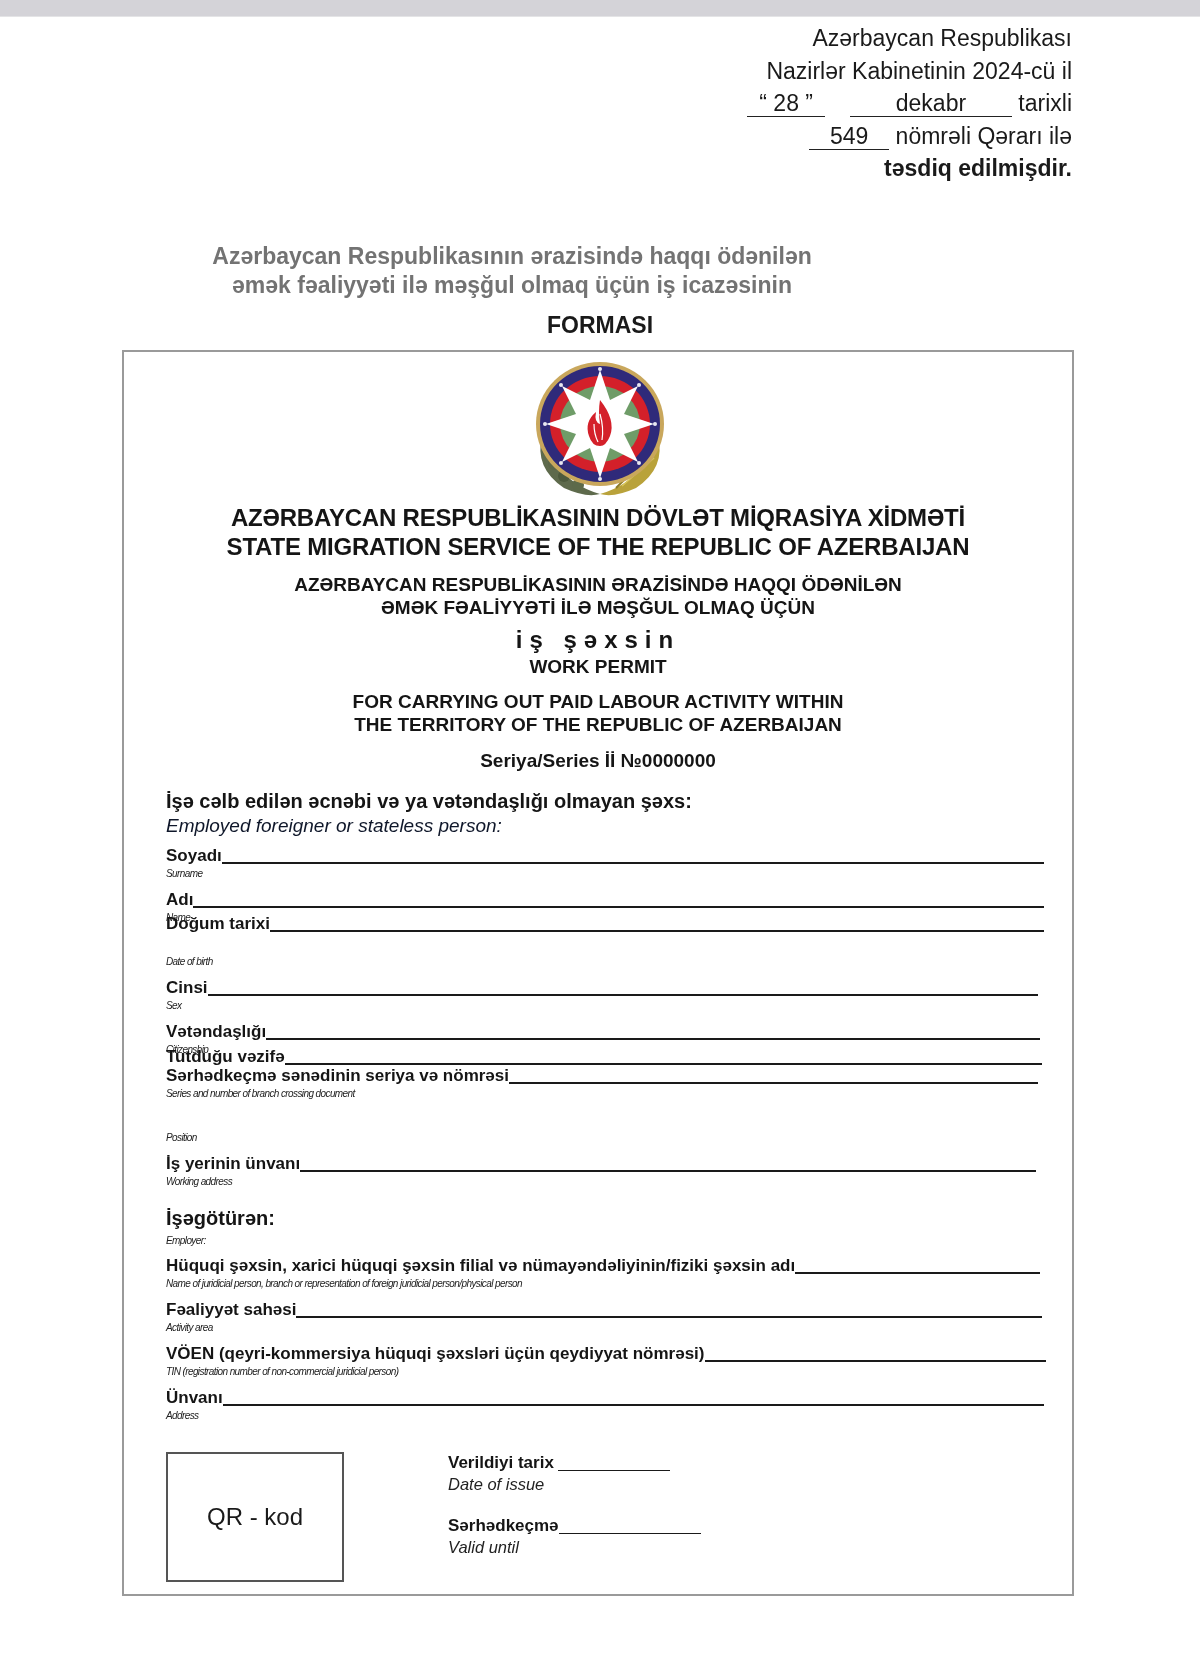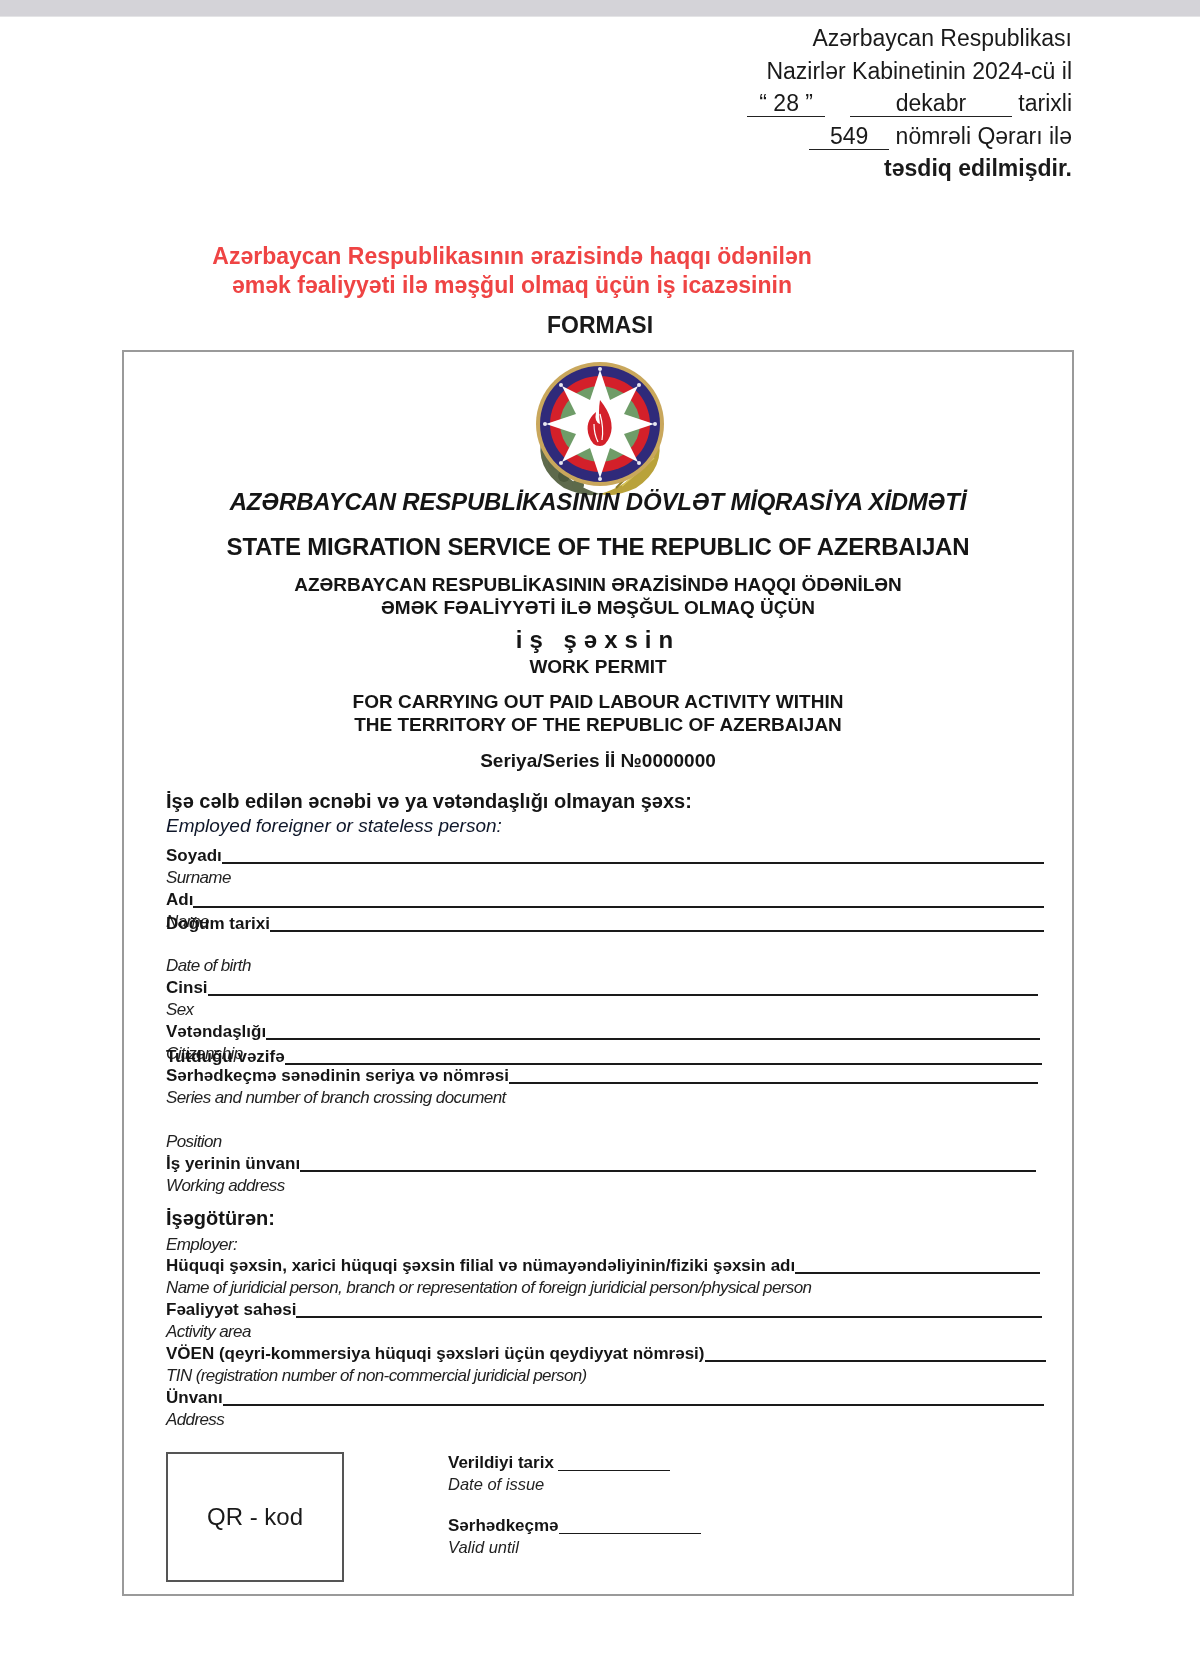--- a/index.html
+++ b/index.html
@@ -6,36 +6,36 @@
   body {
     width:1200px; height:1664px; position:relative; overflow:hidden;
     background:#ffffff; color:#111;
     font-family:"Liberation Sans", sans-serif;
   }
   .topbar { position:absolute; left:0; top:0; width:1200px; height:16px; background:#d4d3d8; border-bottom:1px solid #e4e4e6; }
   .approval { position:absolute; right:128px; top:22px; text-align:right; font-size:23px; line-height:32.5px; color:#1a1a1a; }
   .approval .line { display:block; white-space:nowrap; }
   .approval .ul { display:inline-block; border-bottom:1.5px solid #222; text-align:center; line-height:26px; }
   .approval .bold { font-weight:bold; }
-  .doc-title { position:absolute; left:0; width:1024px; top:242px; text-align:center; font-size:23px; font-weight:bold; line-height:29px; color:#ef4444; }
+  .doc-title { position:absolute; left:0; width:1024px; top:242px; text-align:center; font-size:23px; font-weight:bold; line-height:29px; color:#737373; }
   .formasi { position:absolute; left:0; width:1200px; top:312px; text-align:center; font-size:23px; font-weight:bold; color:#1a1a1a; }
   .form-box { position:absolute; left:122px; top:350px; width:952px; height:1246px; border:2px solid #9a9a9a; box-sizing:border-box; }
   .emblem { position:absolute; left:524px; top:358px; width:152px; height:140px; }
   .center-line { position:absolute; left:122px; width:952px; text-align:center; color:#151515; white-space:nowrap; }
   .t-big { font-size:24px; font-weight:bold; letter-spacing:-0.2px; }
   .t-mid { font-size:19px; font-weight:bold; }
   .t-spaced { font-size:24px; font-weight:bold; letter-spacing:7px; }
   .t-wp { font-size:19px; font-weight:bold; }
   .t-series { font-size:19px; font-weight:bold; }
   .section-h { position:absolute; left:166px; font-size:20px; font-weight:bold; color:#151515; white-space:nowrap; }
   .section-sub { position:absolute; left:166px; font-size:19px; font-style:italic; color:#0f172a; white-space:nowrap; }
   .field { position:absolute; left:166px; display:flex; align-items:flex-end; height:22px; }
   .field .lbl { font-size:17px; font-weight:bold; color:#151515; white-space:nowrap; line-height:20px; }
   .field .line { flex:1; border-bottom:2px solid #1a1a1a; margin-bottom:2px; height:1px; }
-  .field-sub { position:absolute; left:166px; font-size:17px; font-style:italic; color:#222; white-space:nowrap; letter-spacing:-0.6px; }
+  .field-sub { position:absolute; left:166px; font-size:10px; font-style:italic; color:#222; white-space:nowrap; letter-spacing:-0.6px; }
   .qr-box { position:absolute; left:166px; top:1452px; width:178px; height:130px; border:2px solid #555; box-sizing:border-box; display:flex; align-items:center; justify-content:center; font-size:24px; color:#1a1a1a; }
   .issue { position:absolute; display:flex; align-items:flex-end; }
   .issue .lbl { font-size:17px; font-weight:bold; color:#151515; white-space:nowrap; line-height:20px; }
   .issue .line { border-bottom:1.5px solid #1a1a1a; margin-bottom:2px; height:1px; }
   .issue-sub { position:absolute; font-size:16.5px; font-style:italic; color:#222; white-space:nowrap; }
 </style>
 </head>
 <body>
 
 <div class="topbar"></div>
@@ -93,21 +93,21 @@
     </g>
 
     <polygon fill="#ffffff" points="76,12 86,42 114,28 100,56 130,66 100,76 114,104 86,90 76,120 66,90 38,104 52,76 22,66 52,56 38,28 66,42"></polygon>
 
     <path d="M76 42 Q92 62 86 78 Q82 88 76 88 Q68 88 65 78 Q60 64 72 54 Q70 64 76 66 Q74 54 76 42 Z" fill="#d4202a"></path>
     <path d="M76 56 Q80 70 78 82" stroke="#ffffff" stroke-width="1.2" fill="none"></path>
     <path d="M70 66 Q70 76 74 84" stroke="#ffffff" stroke-width="1.2" fill="none"></path>
   </svg>
 </div>
 
-<div class="center-line t-big" style="top:488px;font-style:italic;">AZƏRBAYCAN RESPUBLİKASININ DÖVLƏT MİQRASİYA XİDMƏTİ</div>
+<div class="center-line t-big" style="top:504px;">AZƏRBAYCAN RESPUBLİKASININ DÖVLƏT MİQRASİYA XİDMƏTİ</div>
 <div class="center-line t-big" style="top:533px;">STATE MIGRATION SERVICE OF THE REPUBLIC OF AZERBAIJAN</div>
 <div class="center-line t-mid" style="top:574px;">AZƏRBAYCAN RESPUBLİKASININ ƏRAZİSİNDƏ HAQQI ÖDƏNİLƏN</div>
 <div class="center-line t-mid" style="top:597px;">ƏMƏK FƏALİYYƏTİ İLƏ MƏŞĞUL OLMAQ ÜÇÜN</div>
 <div class="center-line t-spaced" style="top:626px;">iş şəxsin</div>
 <div class="center-line t-wp" style="top:656px;">WORK PERMIT</div>
 <div class="center-line t-mid" style="top:691px;">FOR CARRYING OUT PAID LABOUR ACTIVITY WITHIN</div>
 <div class="center-line t-mid" style="top:714px;">THE TERRITORY OF THE REPUBLIC OF AZERBAIJAN</div>
 <div class="center-line t-series" style="top:750px;">Seriya/Series İİ №0000000</div>
 
 <div class="section-h" style="top:790px;">İşə cəlb edilən əcnəbi və ya vətəndaşlığı olmayan şəxs:</div>

